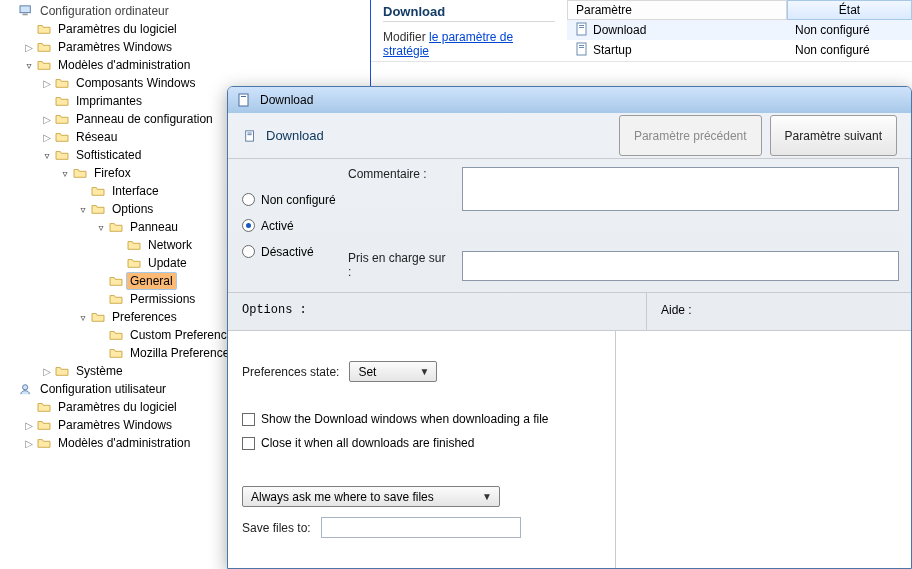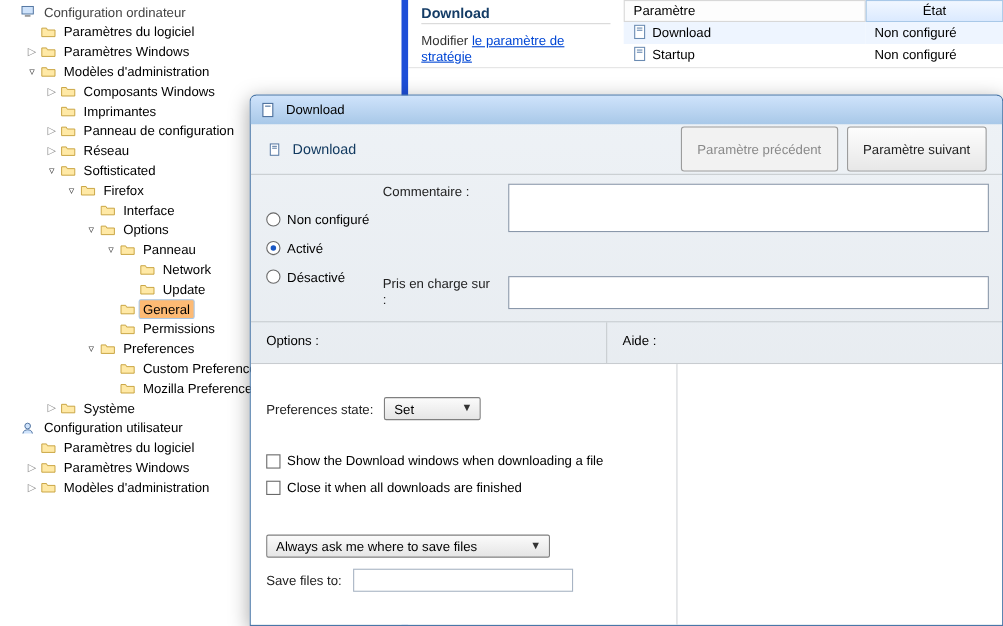--- a/index.html
+++ b/index.html
@@ -1,19 +1,19 @@
 <!DOCTYPE html>
 <html><head>
 <meta charset="utf-8">
 <style>
   * { box-sizing: border-box; }
   html, body { margin: 0; padding: 0; font-family: "Segoe UI", Tahoma, sans-serif; font-size: 12px; color: #000; background: #fff; overflow: hidden; }
   .app { width: 912px; height: 569px; position: relative; display: flex; }
   
-  .tree-panel { width: 371px; height: 100%; overflow: hidden; padding: 2px 4px; background: #fff; border-right: 6px solid #1d4ed8; }
+  .tree-panel { width: 371px; height: 100%; overflow: hidden; padding: 2px 4px; background: #fff; border-right: 1px solid #1d4ed8; }
   .tree ul { list-style: none; margin: 0; padding-left: 18px; }
   .tree > ul { padding-left: 0; }
   .tree li { white-space: nowrap; }
   .node-row { display: flex; align-items: center; height: 18px; margin: 0; }
   .spacer { display: inline-block; width: 14px; }
   .toggle { width: 14px; height: 14px; display: inline-flex; align-items: center; justify-content: center; cursor: pointer; color: #595959; font-size: 10px; }
   .toggle.open { color: #000; }
   .toggle.closed::before { content: "▷"; color: #888; }
   .toggle.open::before { content: "▿"; color: #444; }
   .ficon { width: 16px; height: 14px; display: inline-flex; align-items: center; justify-content: center; margin-right: 2px; }
@@ -56,21 +56,21 @@
   .btn:disabled { color:#8a8a8a; background:#f2f2f2; cursor:default; }
   .section-mid { display:flex; height: 134px; border-bottom:1px solid #c8ccd0; }
   .sm-left { width: 116px; display:flex; flex-direction:column; justify-content:center; gap: 12px; padding-left: 14px;}
   .sm-right { flex:1; display:flex; flex-direction:column; padding: 8px 12px 8px 4px; gap: 20px;}
   .radio-row { display:flex; align-items:center; gap:6px; font-size:12px;}
   .radio { width:13px;height:13px; border:1px solid #6a6a6a; border-radius:50%; display:inline-flex; align-items:center; justify-content:center; background:#fff;}
   .radio.checked::after { content:""; width:5px;height:5px;background:#1957c4;border-radius:50%;}
   .field-label { font-size:12px; color:#222; }
   .textbox { flex:1; background:#fff; border:1px solid #8a98aa; height: 44px; }
   .section-low-head { display:flex; height: 38px; border-bottom:1px solid #c8ccd0; }
-  .slh-left { width: 324px; padding: 10px 14px; border-right:1px solid #c8ccd0;}
+  .slh-left { width: 419px; padding: 10px 14px; border-right:1px solid #c8ccd0;font-family:Liberation Mono, monospace;}
   .slh-right { flex:1; padding: 10px 14px; }
   .section-low { flex:1; display:flex; }
   .sl-left { width: 388px; border-right:1px solid #c8ccd0; padding: 14px; display:flex; flex-direction:column; gap: 10px; background:#fff;}
   .sl-right { flex:1; background:#fff; padding:14px;}
   .row-inline { display:flex; align-items:center; gap: 10px; }
   .combo { height: 21px; background: linear-gradient(#fbfbfb,#e5e5e5); border:1px solid #7f7f7f; border-radius:2px; display:flex; align-items:center; padding: 0 4px 0 8px; gap: 6px; font-size:12px; min-width: 88px; }
   .combo .arrow { margin-left:auto; width: 16px; display:flex; justify-content:center; color:#333; font-size:10px;}
   .combo.wide { min-width: 258px; }
   .chk-row { display:flex; align-items:center; gap:6px; font-size:12px;}
   .chk { width:13px;height:13px;border:1px solid #6a6a6a;background:#fff;}

